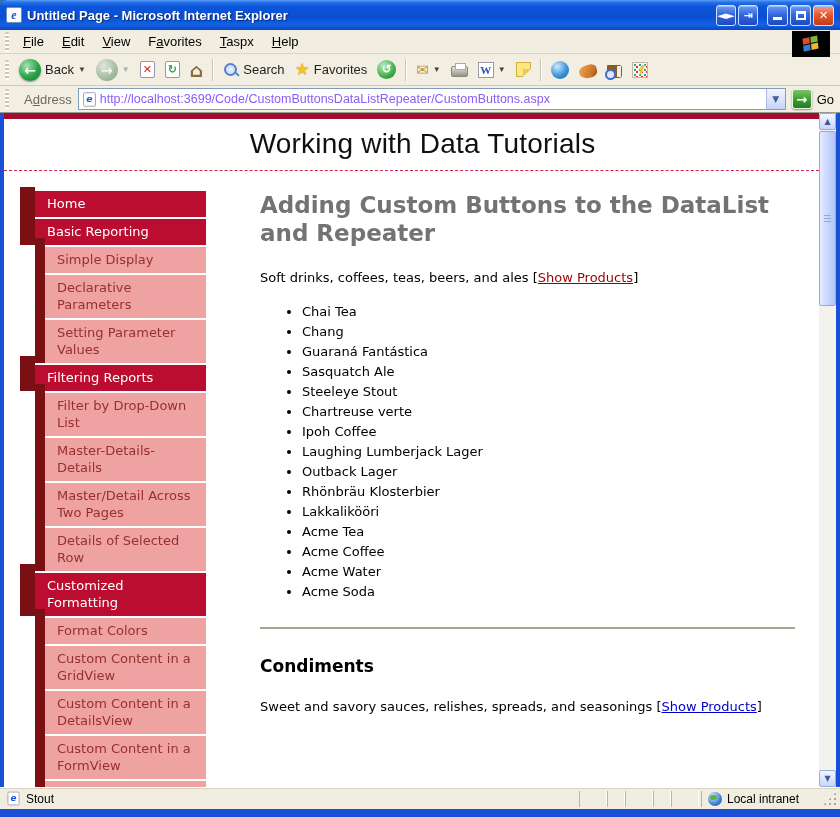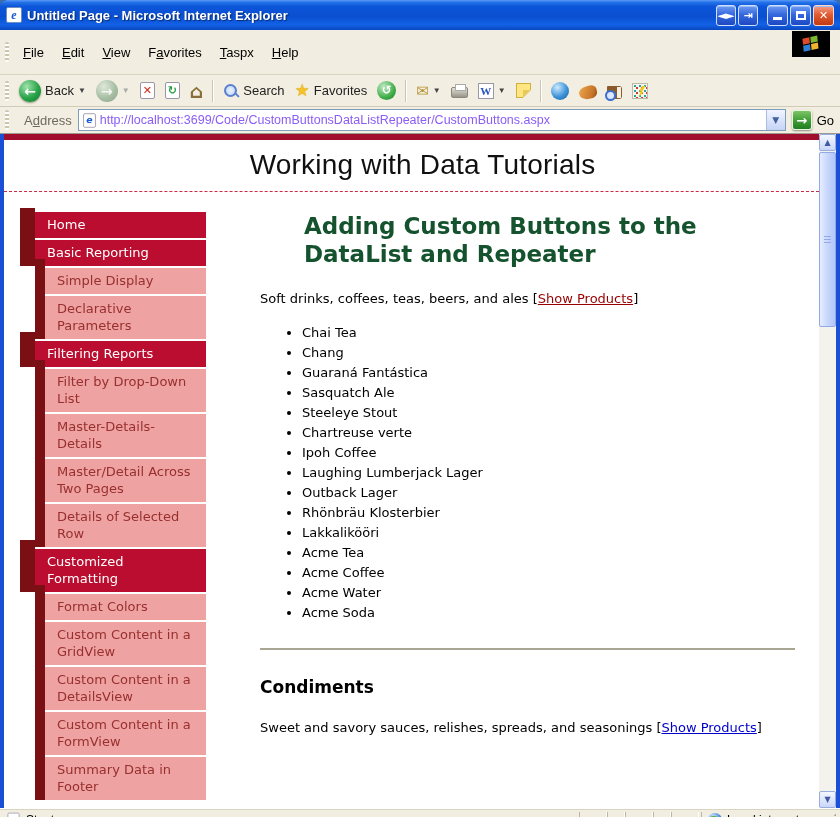--- a/index.html
+++ b/index.html
@@ -20,21 +20,21 @@
     background:linear-gradient(180deg,#6f9bf2 0%,#3568de 45%,#1d49c2 100%);
     color:#fff; font:bold 11px/19px "DejaVu Sans", sans-serif; text-align:center; cursor:pointer;
     box-shadow:inset 0 1px 0 #9dbcf8; }
   .tb-btn.small { width:20px; }
   .tb-btn.gapafter { margin-right:7px; }
   .tb-btn.close { background:linear-gradient(180deg,#f3a088 0%,#e25b33 45%,#c23a12 100%); border-color:#ffd7c4; }
   .tb-btn .min-glyph { display:block; margin:11px auto 0; width:9px; height:3px; background:#fff; }
   .tb-btn .max-glyph { display:block; margin:5px auto 0; width:10px; height:9px; border:2px solid #fff; border-top-width:3px; }
 
   
-  .menubar { position:relative; height:45px; background:#f1eee1; display:flex; align-items:center;
+  .menubar { position:relative; height:24px; background:#f1eee1; display:flex; align-items:center;
     border-bottom:1px solid #d8d4c0; padding-left:4px; }
   .grip { width:4px; height:20px; margin:0 5px 0 1px;
     background:repeating-linear-gradient(180deg,#c9c5ae 0 2px,#ffffff 2px 4px); border-radius:2px; }
   .menu-item { font:13px "Liberation Sans", sans-serif; color:#000; padding:5px 9px; cursor:pointer; }
   .menu-item u { text-decoration:underline; }
   .throbber { position:absolute; right:10px; top:1px; width:38px; height:26px; background:#000;
     display:flex; align-items:center; justify-content:center; }
   .winflag { width:16px; height:14px; display:grid; grid-template-columns:7px 7px; grid-template-rows:6px 6px;
     gap:1px; transform:rotate(-6deg) skewY(-6deg); }
   .winflag i:nth-child(1){background:#e04a2c;} .winflag i:nth-child(2){background:#7db72f;}
@@ -119,21 +119,21 @@
   .nav-row.lv0 { margin-left:15px; }
   .nav-row.lv0 .notch { left:-15px; width:15px; }
   .nav-row.lv1 { margin-left:25px; }
   .nav-row.lv1 .notch { left:-10px; width:10px; }
   .nav-label { display:block; font:13px/17px "DejaVu Sans", sans-serif; text-decoration:none; }
   .lv0 .nav-label { background:var(--crimson,#bb0d2f); color:#fff; padding:4px 34px 5px 12px; }
   .lv1 .nav-label { background:var(--pink,#efa2a2); color:var(--pink_text,#97302f); padding:4px 6px 5px 12px; }
 
   
   .main { width:535px; margin-left:54px; }
-  .article-title { font:bold 23px/28px "DejaVu Sans", sans-serif; color:#14532d;margin-left:44px; }
+  .article-title { font:bold 23px/28px "DejaVu Sans", sans-serif; color:#737373; }
   .section-heading { font:bold 17px "DejaVu Sans", sans-serif; color:#000; margin-top:19px; }
   .section-para { font:13px "DejaVu Sans", sans-serif; color:#000; margin-top:23px; white-space:nowrap; }
   .show-link { text-decoration:underline; cursor:pointer; }
   .show-link.visited { color:var(--link_visited,#990000); }
   .show-link.unvisited { color:var(--link_unvisited,#0000cc); }
   .product-list { margin:17px 0 0; padding-left:42px; }
   .product-list li { font:13px/20px "DejaVu Sans", sans-serif; color:#000; }
   .rule { border:0; height:2px; background:#a9a593; margin:25px 0 27px; }
 
   
@@ -295,20 +295,24 @@
             <a class="nav-label">Basic Reporting</a>
           </div>
             <div class="nav-row lv1">
             <span class="notch"></span>
             <a class="nav-label">Simple Display</a>
           </div>
             <div class="nav-row lv1">
             <span class="notch"></span>
             <a class="nav-label">Declarative Parameters</a>
           </div>
+            <div class="nav-row lv1">
+            <span class="notch"></span>
+            <a class="nav-label">Setting Parameter Values</a>
+          </div>
             <div class="nav-row lv0">
             <span class="notch"></span>
             <a class="nav-label">Filtering Reports</a>
           </div>
             <div class="nav-row lv1">
             <span class="notch"></span>
             <a class="nav-label">Filter by Drop-Down List</a>
           </div>
             <div class="nav-row lv1">
             <span class="notch"></span>

